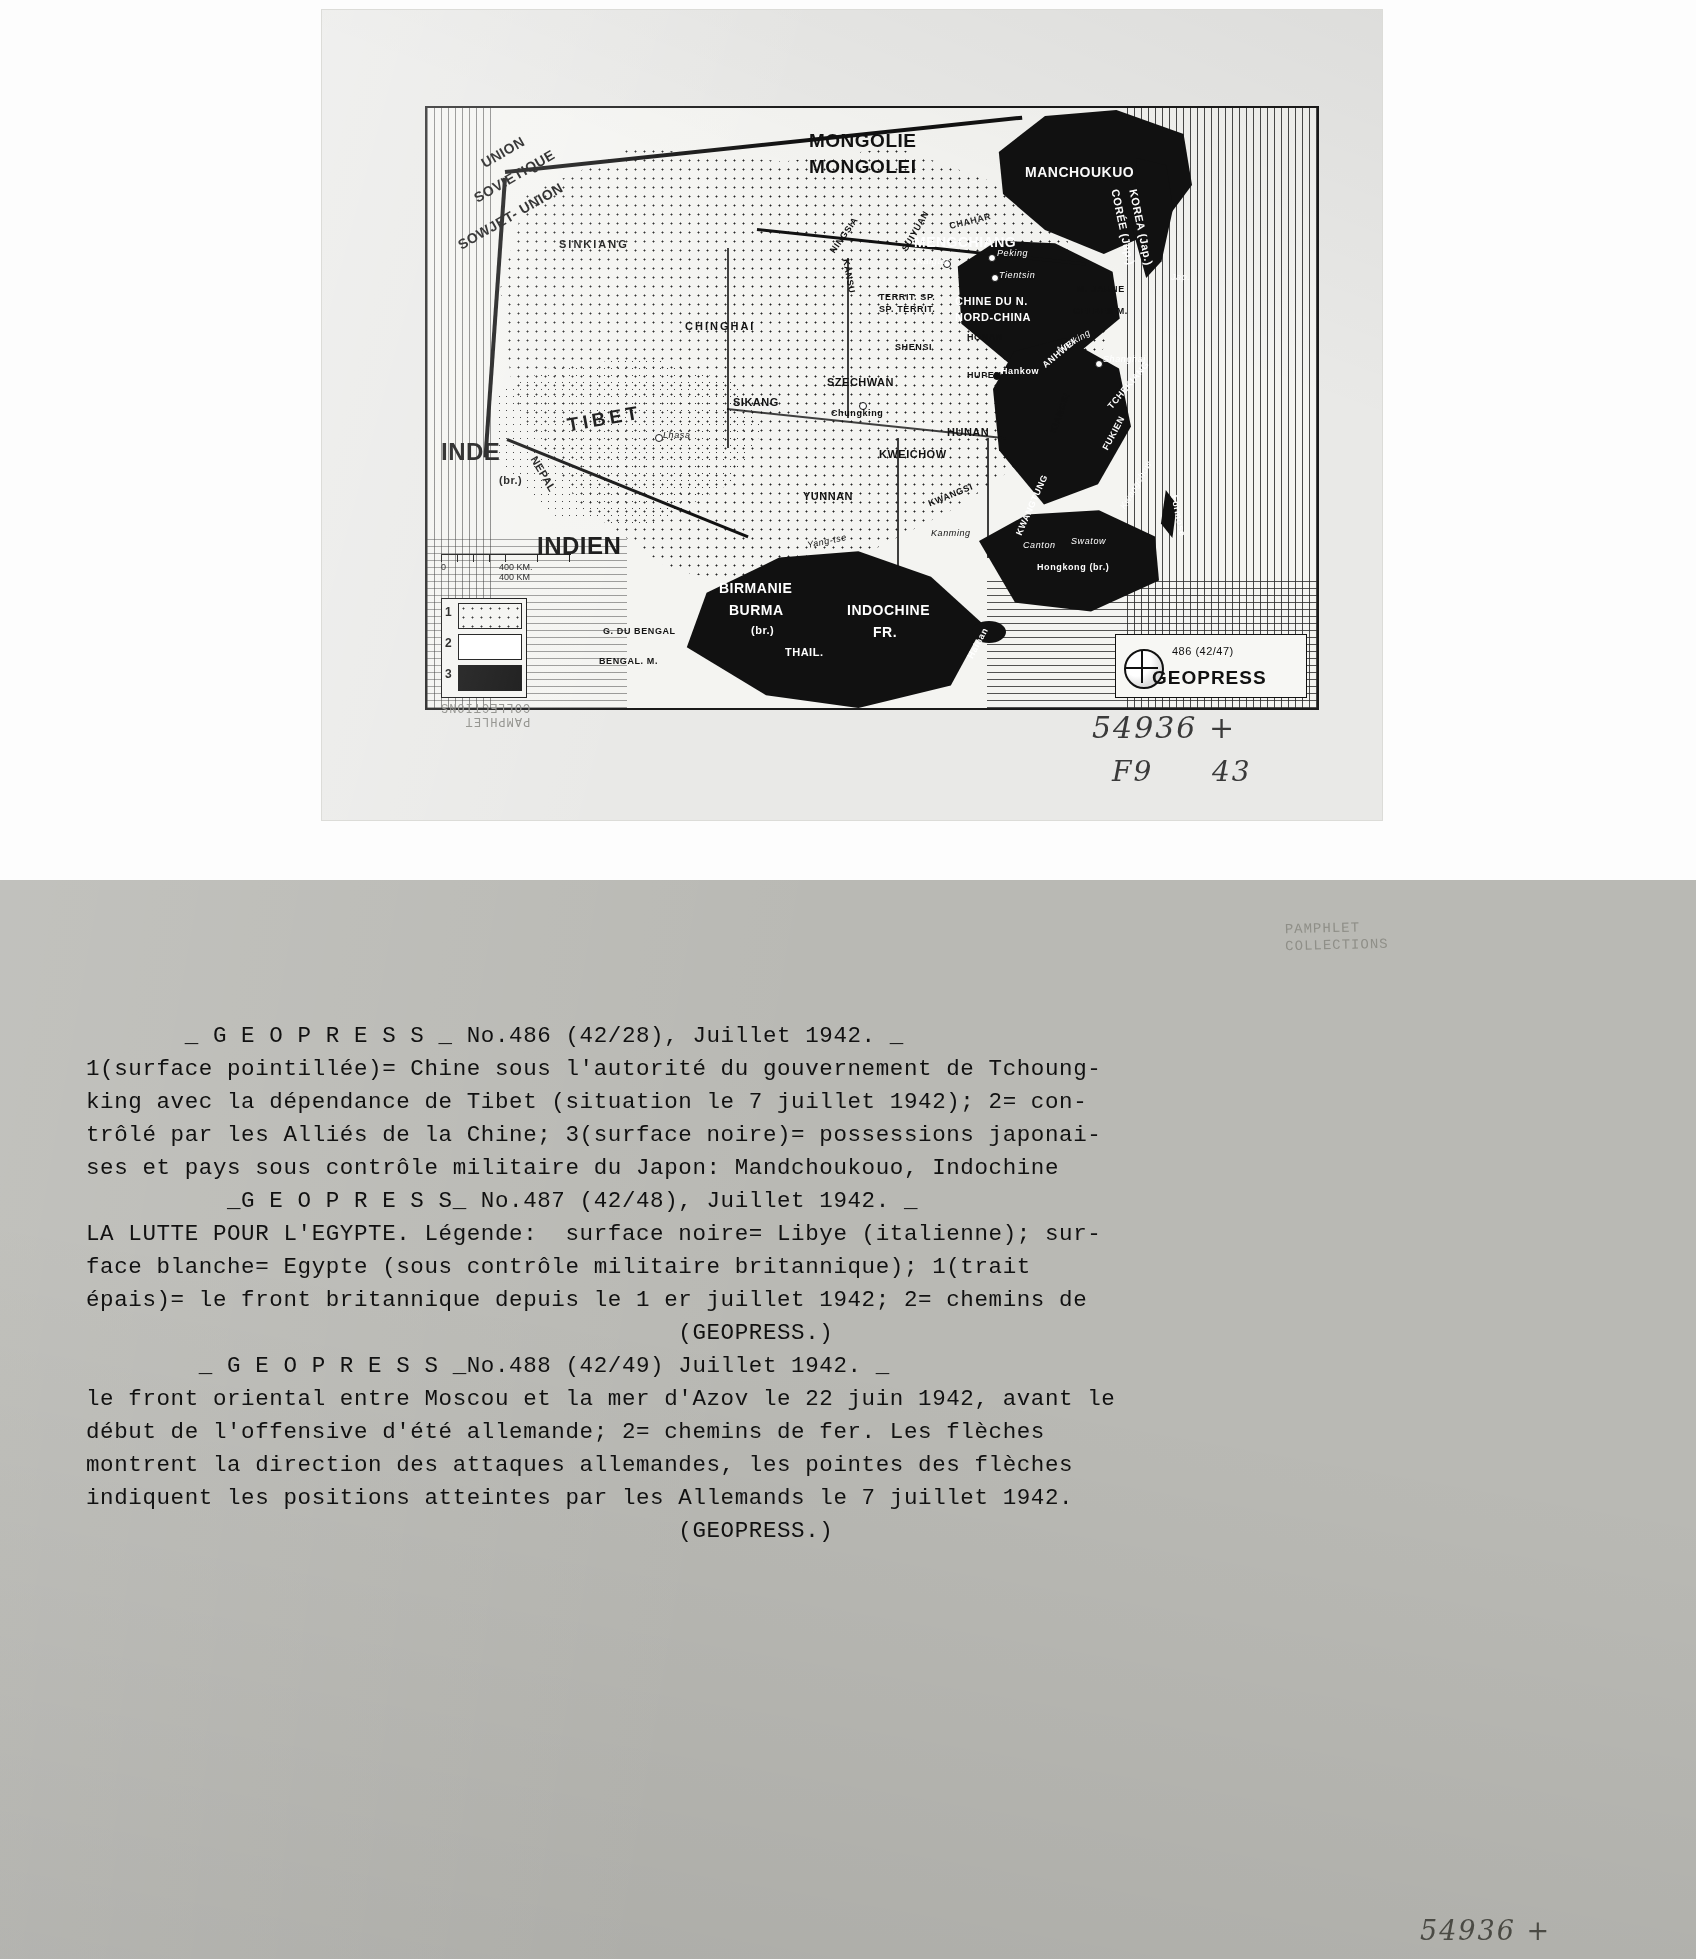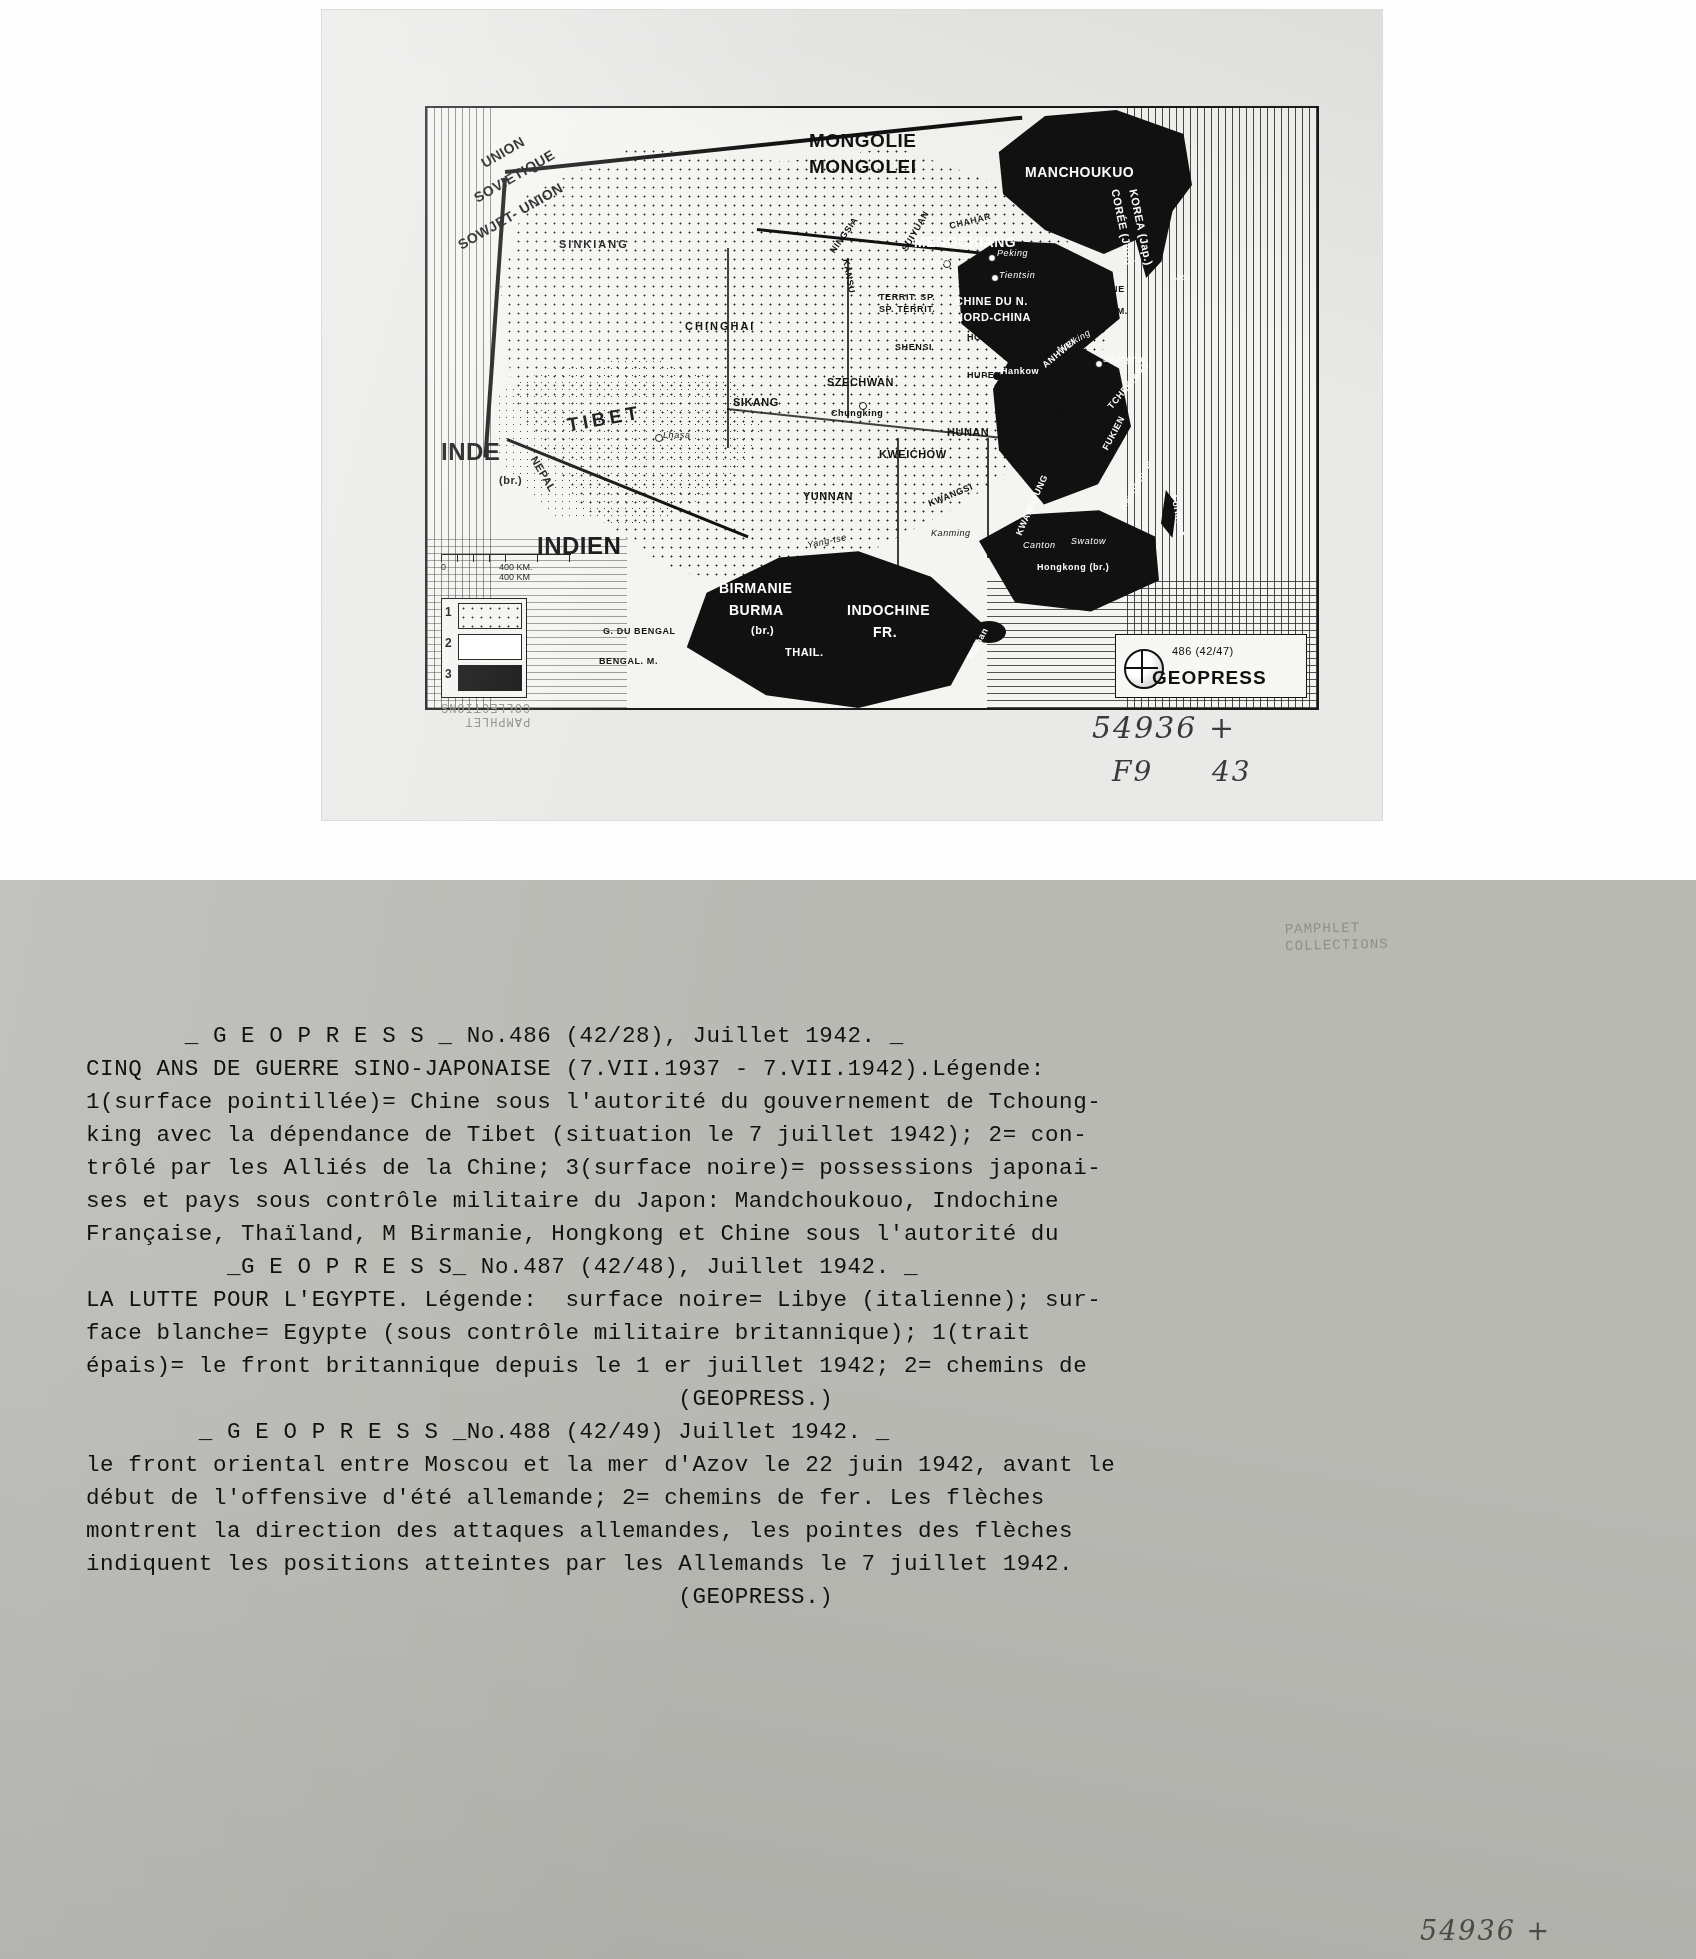--- a/index.html
+++ b/index.html
@@ -425,26 +425,24 @@
 
 <div id="doc-area">
 
   <div id="doc-stamp">
     <div>PAMPHLET</div>
     <div>COLLECTIONS</div>
   </div>
 
   <div id="doc-text">
     <div class="doc-line">       _ G E O P R E S S _ No.486 (42/28), Juillet 1942. _</div>
-    <div class="doc-line">CINQ ANS DE GUERRE SINO-JAPONAISE (7.VII.1937 - 7.VII.1942).Légende:</div>
     <div class="doc-line">1(surface pointillée)= Chine sous l'autorité du gouvernement de Tchoung-</div>
     <div class="doc-line">king avec la dépendance de Tibet (situation le 7 juillet 1942); 2= con-</div>
     <div class="doc-line">trôlé par les Alliés de la Chine; 3(surface noire)= possessions japonai-</div>
     <div class="doc-line">ses et pays sous contrôle militaire du Japon: Mandchoukouo, Indochine</div>
-    <div class="doc-line">Française, Thaïland, M Birmanie, Hongkong et Chine sous l'autorité du</div>
     <div class="doc-line">          _G E O P R E S S_ No.487 (42/48), Juillet 1942. _</div>
     <div class="doc-line">LA LUTTE POUR L'EGYPTE. Légende:  surface noire= Libye (italienne); sur-</div>
     <div class="doc-line">face blanche= Egypte (sous contrôle militaire britannique); 1(trait</div>
     <div class="doc-line">épais)= le front britannique depuis le 1 er juillet 1942; 2= chemins de</div>
     <div class="doc-line">                                          (GEOPRESS.)</div>
     <div class="doc-line">        _ G E O P R E S S _No.488 (42/49) Juillet 1942. _</div>
     <div class="doc-line">le front oriental entre Moscou et la mer d'Azov le 22 juin 1942, avant le</div>
     <div class="doc-line">début de l'offensive d'été allemande; 2= chemins de fer. Les flèches</div>
     <div class="doc-line">montrent la direction des attaques allemandes, les pointes des flèches</div>
     <div class="doc-line">indiquent les positions atteintes par les Allemands le 7 juillet 1942.</div>

